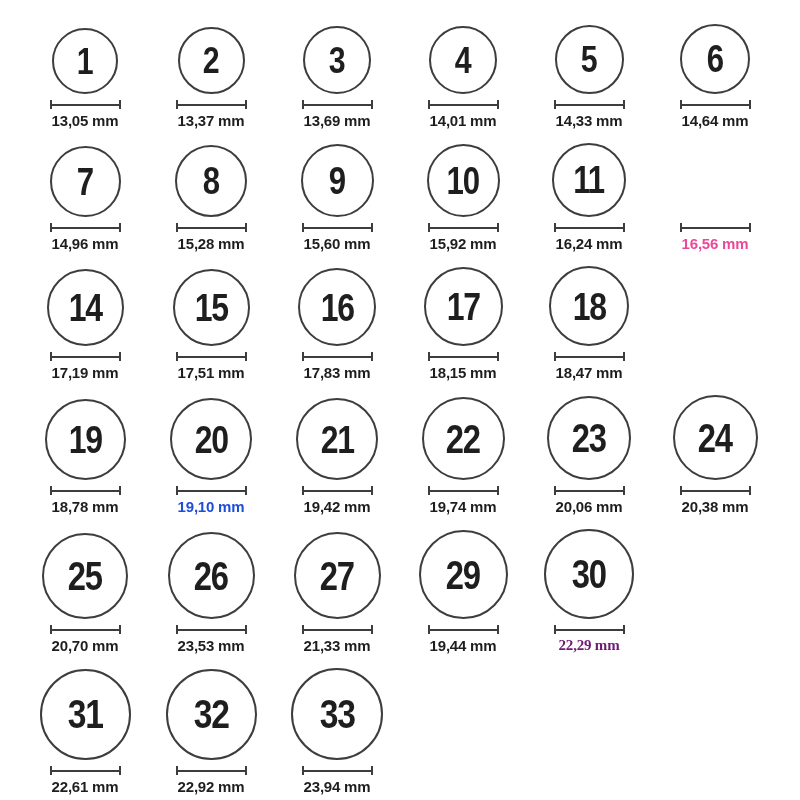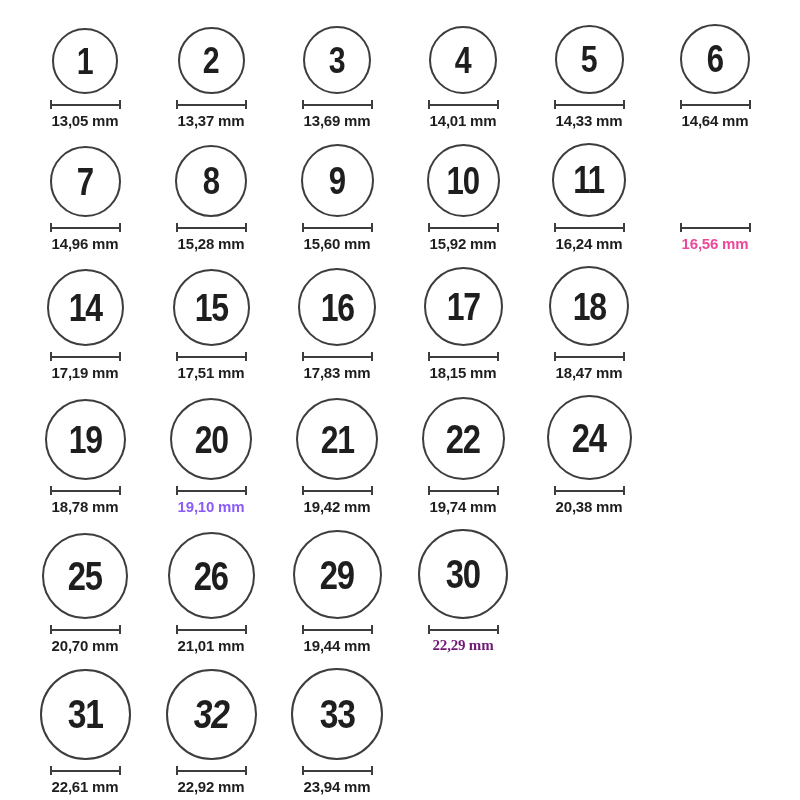--- a/index.html
+++ b/index.html
@@ -286,21 +286,21 @@
       </div>
       <div class="cell">
         <div class="circle" style="width: 82px; height: 82px; border: 2px solid rgb(61, 61, 61);">
           <span class="num" style="font-size: 39px; color: rgb(30, 30, 30);">20</span>
         </div>
         <div class="bar">
           <span class="tick-left" style="background: rgb(61, 61, 61);"></span>
           <span class="line" style="background: rgb(61, 61, 61);"></span>
           <span class="tick-right" style="background: rgb(61, 61, 61);"></span>
         </div>
-        <div class="label" style="color: #8b5cf6; text-align: center;">19,10 mm</div>
+        <div class="label" style="color: #1d4ed8; text-align: center;">19,10 mm</div>
       </div>
       <div class="cell">
         <div class="circle" style="width: 82px; height: 82px; border: 2px solid rgb(61, 61, 61);">
           <span class="num" style="font-size: 39px; color: rgb(30, 30, 30);">21</span>
         </div>
         <div class="bar">
           <span class="tick-left" style="background: rgb(61, 61, 61);"></span>
           <span class="line" style="background: rgb(61, 61, 61);"></span>
           <span class="tick-right" style="background: rgb(61, 61, 61);"></span>
         </div>
@@ -311,20 +311,31 @@
           <span class="num" style="font-size: 40px; color: rgb(30, 30, 30);">22</span>
         </div>
         <div class="bar">
           <span class="tick-left" style="background: rgb(61, 61, 61);"></span>
           <span class="line" style="background: rgb(61, 61, 61);"></span>
           <span class="tick-right" style="background: rgb(61, 61, 61);"></span>
         </div>
         <div class="label" style="color: rgb(30, 30, 30);">19,74 mm</div>
       </div>
       <div class="cell">
+        <div class="circle" style="width: 84px; height: 84px; border: 2px solid rgb(61, 61, 61);">
+          <span class="num" style="font-size: 40px; color: rgb(30, 30, 30);">23</span>
+        </div>
+        <div class="bar">
+          <span class="tick-left" style="background: rgb(61, 61, 61);"></span>
+          <span class="line" style="background: rgb(61, 61, 61);"></span>
+          <span class="tick-right" style="background: rgb(61, 61, 61);"></span>
+        </div>
+        <div class="label" style="color: rgb(30, 30, 30);">20,06 mm</div>
+      </div>
+      <div class="cell">
         <div class="circle" style="width: 85px; height: 85px; border: 2px solid rgb(61, 61, 61);">
           <span class="num" style="font-size: 40px; color: rgb(30, 30, 30);">24</span>
         </div>
         <div class="bar">
           <span class="tick-left" style="background: rgb(61, 61, 61);"></span>
           <span class="line" style="background: rgb(61, 61, 61);"></span>
           <span class="tick-right" style="background: rgb(61, 61, 61);"></span>
         </div>
         <div class="label" style="color: rgb(30, 30, 30);">20,38 mm</div>
       </div>
@@ -343,21 +354,32 @@
       </div>
       <div class="cell">
         <div class="circle" style="width: 87px; height: 87px; border: 2px solid rgb(61, 61, 61);">
           <span class="num" style="font-size: 40px; color: rgb(30, 30, 30);">26</span>
         </div>
         <div class="bar">
           <span class="tick-left" style="background: rgb(61, 61, 61);"></span>
           <span class="line" style="background: rgb(61, 61, 61);"></span>
           <span class="tick-right" style="background: rgb(61, 61, 61);"></span>
         </div>
-        <div class="label" style="color: rgb(30, 30, 30);">21,01 mm</div>
+        <div class="label" style="color: rgb(30, 30, 30);">23,53 mm</div>
+      </div>
+      <div class="cell">
+        <div class="circle" style="width: 87px; height: 87px; border: 2px solid rgb(61, 61, 61);">
+          <span class="num" style="font-size: 40px; color: rgb(30, 30, 30);">27</span>
+        </div>
+        <div class="bar">
+          <span class="tick-left" style="background: rgb(61, 61, 61);"></span>
+          <span class="line" style="background: rgb(61, 61, 61);"></span>
+          <span class="tick-right" style="background: rgb(61, 61, 61);"></span>
+        </div>
+        <div class="label" style="color: rgb(30, 30, 30);">21,33 mm</div>
       </div>
       <div class="cell">
         <div class="circle" style="width: 89px; height: 89px; border: 2px solid rgb(61, 61, 61);">
           <span class="num" style="font-size: 40px; color: rgb(30, 30, 30);">29</span>
         </div>
         <div class="bar">
           <span class="tick-left" style="background: rgb(61, 61, 61);"></span>
           <span class="line" style="background: rgb(61, 61, 61);"></span>
           <span class="tick-right" style="background: rgb(61, 61, 61);"></span>
         </div>
@@ -381,21 +403,21 @@
           <span class="num" style="font-size: 41px; color: rgb(30, 30, 30);">31</span>
         </div>
         <div class="bar">
           <span class="tick-left" style="background: rgb(61, 61, 61);"></span>
           <span class="line" style="background: rgb(61, 61, 61);"></span>
           <span class="tick-right" style="background: rgb(61, 61, 61);"></span>
         </div>
         <div class="label" style="color: rgb(30, 30, 30);">22,61 mm</div>
       </div>
       <div class="cell">
-        <div class="circle" style="width: 91px; height: 91px; border: 2px solid rgb(61, 61, 61); font-style: italic;">
+        <div class="circle" style="width: 91px; height: 91px; border: 2px solid rgb(61, 61, 61);">
           <span class="num" style="font-size: 41px; color: rgb(30, 30, 30);">32</span>
         </div>
         <div class="bar">
           <span class="tick-left" style="background: rgb(61, 61, 61);"></span>
           <span class="line" style="background: rgb(61, 61, 61);"></span>
           <span class="tick-right" style="background: rgb(61, 61, 61);"></span>
         </div>
         <div class="label" style="color: rgb(30, 30, 30);">22,92 mm</div>
       </div>
       <div class="cell">

